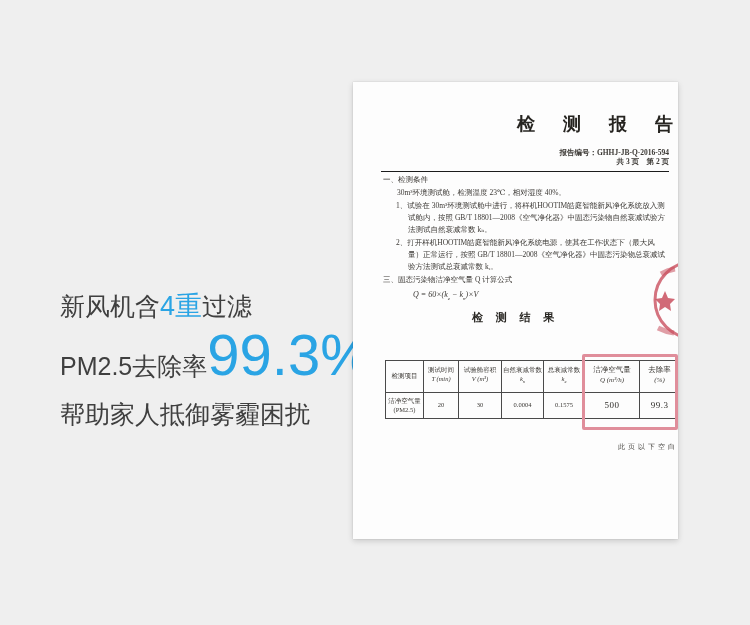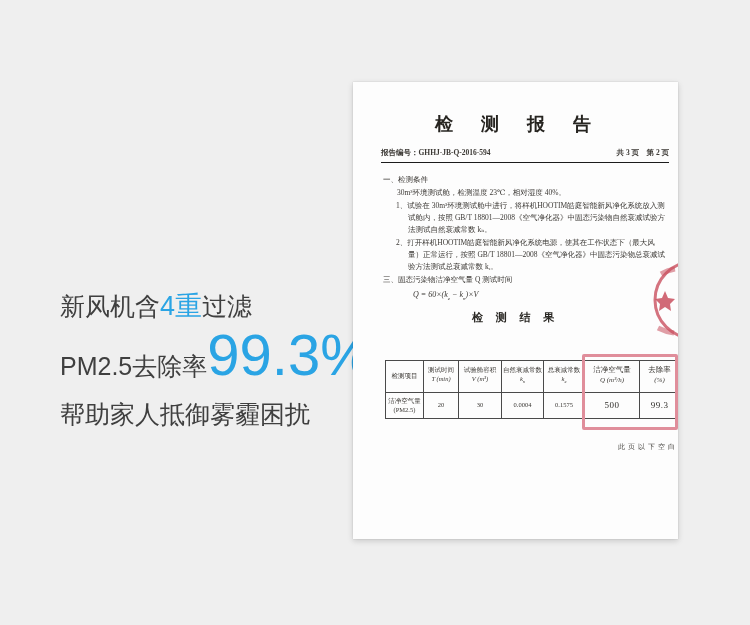--- a/index.html
+++ b/index.html
@@ -23,28 +23,28 @@
   .paper{
     position:absolute; left:353px; top:82px; width:325px; height:457px;
     background:var(--paper,#fdfdfd);
     box-shadow:0 2px 6px rgba(0,0,0,0.16), 0 0 1px rgba(0,0,0,0.2);
     overflow:hidden;
     font-family:"Liberation Serif","DejaVu Serif",serif;
     color:var(--doc-ink,#3b3834);
   }
   .doc-title{
     position:absolute; top:30px; left:0; width:100%; margin:0;
-    text-align:center; font-size:18px; font-weight:bold;
+    text-align:right; font-size:18px; font-weight:bold;
     letter-spacing:5px; color:#262420;
   }
   .meta{
     position:absolute; top:66px; left:28px; right:9px;
     display:flex; justify-content:space-between; align-items:flex-end;
     font-size:7.5px; font-weight:bold; line-height:9px;
-    padding-bottom:5px; border-bottom:1.5px solid #1c1c1c;
+    padding-bottom:5px; border-bottom:1.5px solid #1c1c1c;flex-direction:column;
   }
   .doc-body{position:absolute; top:92px; left:30px; right:13px; font-size:7.5px; line-height:12px;}
   .doc-body p{margin:0 0 1px 0;}
   .sec-ind{margin-left:14px !important;}
   .num-item{margin-left:13px !important; padding-left:12px; text-indent:-12px;}
   .formula{margin-left:30px !important; margin-top:3px !important; font-style:italic; font-size:8px;}
   .formula sub{font-size:5px;}
   .results-h{
     position:absolute; top:228px; left:0; width:100%; margin:0;
     text-align:center; font-size:11px; font-weight:bold; letter-spacing:5px; color:#2a2824;
@@ -97,21 +97,21 @@
     <div class="meta">
       <span>报告编号：GHHJ-JB-Q-2016-594</span>
       <span>共 3 页　第 2 页</span>
     </div>
 
     <div class="doc-body">
       <p class="sec-h">一、检测条件</p>
       <p class="sec-ind">30m³环境测试舱，检测温度 23℃，相对湿度 40%。</p>
       <p class="num-item">1、试验在 30m³环境测试舱中进行，将样机HOOTIM皓庭智能新风净化系统放入测试舱内，按照 GB/T 18801—2008《空气净化器》中固态污染物自然衰减试验方法测试自然衰减常数 kₙ。</p>
       <p class="num-item">2、打开样机HOOTIM皓庭智能新风净化系统电源，使其在工作状态下（最大风量）正常运行，按照 GB/T 18801—2008《空气净化器》中固态污染物总衰减试验方法测试总衰减常数 kₑ。</p>
-      <p class="sec-h">三、固态污染物洁净空气量 Q 测试时间</p>
+      <p class="sec-h">三、固态污染物洁净空气量 Q 计算公式</p>
       <p class="formula"><span>Q = 60×(k</span><sub>e</sub><span> − k</span><sub>n</sub><span>)×V</span></p>
     </div>
 
     <h2 class="results-h">检 测 结 果</h2>
 
     <table class="res-table">
       <colgroup>
         <col style="width:38px">
           <col style="width:35px">
           <col style="width:43px">

